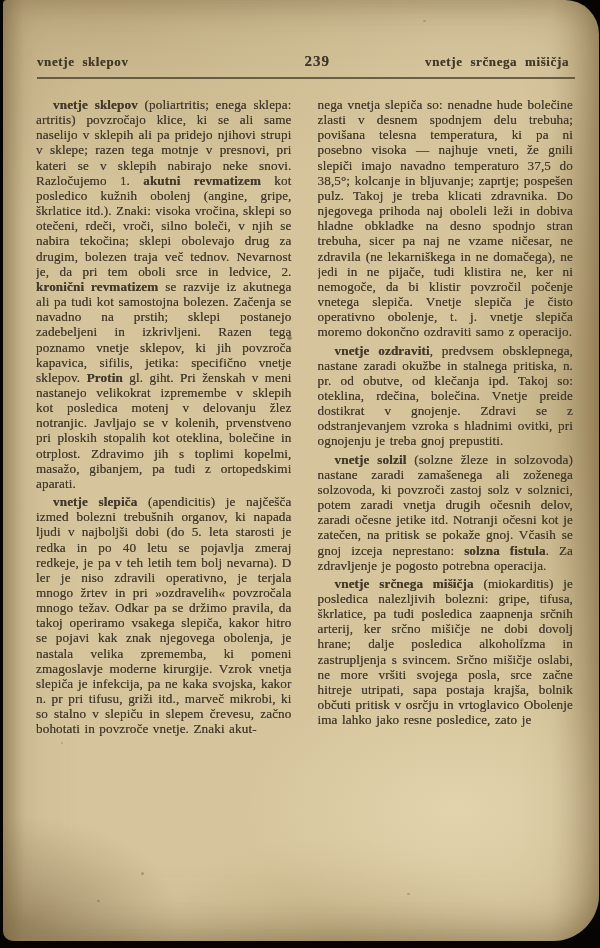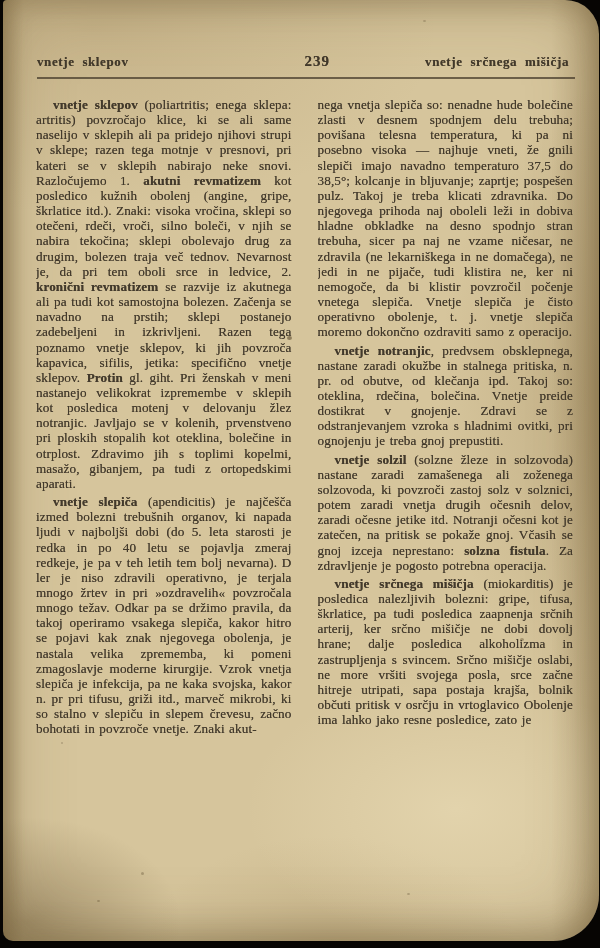--- a/index.html
+++ b/index.html
@@ -58,21 +58,21 @@
     <span class="rh-right">vnetje srčnega mišičja</span>
   </div>
 
   <div class="text-block" style="color: rgb(66, 57, 43);">
     <div class="col">
         <p class="para indent"><span class="bold">vnetje sklepov</span><span> (poliartritis; enega sklepa: artritis) povzročajo klice, ki se ali same naselijo v sklepih ali pa pridejo njihovi strupi v sklepe; razen tega motnje v presnovi, pri kateri se v sklepih nabirajo neke snovi. Razločujemo 1. </span><span class="bold">akutni revmatizem</span><span> kot posledico kužnih obolenj (angine, gripe, škrlatice itd.). Znaki: visoka vročina, sklepi so otečeni, rdeči, vroči, silno boleči, v njih se nabira tekočina; sklepi obolevajo drug za drugim, bolezen traja več tednov. Nevarnost je, da pri tem oboli srce in ledvice, 2. </span><span class="bold">kronični revmatizem</span><span> se razvije iz akutnega ali pa tudi kot samostojna bolezen. Začenja se navadno na prstih; sklepi postanejo zadebeljeni in izkrivljeni. Razen tega poznamo vnetje sklepov, ki jih povzroča kapavica, sifilis, jetika: specifično vnetje sklepov. </span><span class="bold">Protin</span><span> gl. giht. Pri ženskah v meni nastanejo velikokrat izpremembe v sklepih kot posledica motenj v delovanju žlez notranjic. Javljajo se v kolenih, prvenstveno pri ploskih stopalih kot oteklina, bolečine in otrplost. Zdravimo jih s toplimi kopelmi, masažo, gibanjem, pa tudi z ortopedskimi aparati.</span></p>
         <p class="para indent"><span class="bold">vnetje slepiča</span><span> (apendicitis) je najčešča izmed bolezni trebušnih organov, ki napada ljudi v najboljši dobi (do 5. leta starosti je redka in po 40 letu se pojavlja zmeraj redkeje, je pa v teh letih tem bolj nevarna). D ler je niso zdravili operativno, je terjala mnogo žrtev in pri »ozdravelih« povzročala mnogo težav. Odkar pa se držimo pravila, da takoj operiramo vsakega slepiča, kakor hitro se pojavi kak znak njegovega obolenja, je nastala velika zprememba, ki pomeni zmagoslavje moderne kirurgije. Vzrok vnetja slepiča je infekcija, pa ne kaka svojska, kakor n. pr pri tifusu, griži itd., marveč mikrobi, ki so stalno v slepiču in slepem črevesu, začno bohotati in povzroče vnetje. Znaki akut-</span></p>
       </div>
     <div class="col">
         <p class="para"><span>nega vnetja slepiča so: nenadne hude bolečine zlasti v desnem spodnjem delu trebuha; povišana telesna temperatura, ki pa ni posebno visoka — najhuje vneti, že gnili slepiči imajo navadno temperaturo 37,5 do 38,5°; kolcanje in bljuvanje; zaprtje; pospešen pulz. Takoj je treba klicati zdravnika. Do njegovega prihoda naj oboleli leži in dobiva hladne obkladke na desno spodnjo stran trebuha, sicer pa naj ne vzame ničesar, ne zdravila (ne lekarniškega in ne domačega), ne jedi in ne pijače, tudi klistira ne, ker ni nemogoče, da bi klistir povzročil počenje vnetega slepiča. Vnetje slepiča je čisto operativno obolenje, t. j. vnetje slepiča moremo dokončno ozdraviti samo z operacijo.</span></p>
-        <p class="para indent"><span class="bold">vnetje notranjic</span><span>, predvsem obsklepnega, nastane zaradi okužbe in stalnega pritiska, n. pr. od obutve, od klečanja ipd. Takoj so: oteklina, rdečina, bolečina. Vnetje preide dostikrat v gnojenje. Zdravi se z odstranjevanjem vzroka s hladnimi ovitki, pri ognojenju je treba gnoj prepustiti.</span></p>
+        <p class="para indent"><span class="bold">vnetje ozdraviti</span><span>, predvsem obsklepnega, nastane zaradi okužbe in stalnega pritiska, n. pr. od obutve, od klečanja ipd. Takoj so: oteklina, rdečina, bolečina. Vnetje preide dostikrat v gnojenje. Zdravi se z odstranjevanjem vzroka s hladnimi ovitki, pri ognojenju je treba gnoj prepustiti.</span></p>
         <p class="para indent"><span class="bold">vnetje solzil</span><span> (solzne žleze in solzovoda) nastane zaradi zamašenega ali zoženega solzovoda, ki povzroči zastoj solz v solznici, potem zaradi vnetja drugih očesnih delov, zaradi očesne jetike itd. Notranji očesni kot je zatečen, na pritisk se pokaže gnoj. Včasih se gnoj izceja neprestano: </span><span class="bold">solzna fistula</span><span>. Za zdravljenje je pogosto potrebna operacija.</span></p>
         <p class="para indent"><span class="bold">vnetje srčnega mišičja</span><span> (miokarditis) je posledica nalezljivih bolezni: gripe, tifusa, škrlatice, pa tudi posledica zaapnenja srčnih arterij, ker srčno mišičje ne dobi dovolj hrane; dalje posledica alkoholizma in zastrupljenja s svincem. Srčno mišičje oslabi, ne more vršiti svojega posla, srce začne hitreje utripati, sapa postaja krajša, bolnik občuti pritisk v osrčju in vrtoglavico Obolenje ima lahko jako resne posledice, zato je</span></p>
       </div>
   </div>
 
   <div class="speck" style="left:284px;top:336px;width:5px;height:4px;"></div>
   <div class="speck" style="left:683px;top:0;width:0;height:0;"></div>
   <div class="speck" style="left:517px;top:638px;width:4px;height:3px;opacity:.7;"></div>
   <div class="speck" style="left:138px;top:872px;width:3px;height:3px;opacity:.6;"></div>
   <div class="speck" style="left:94px;top:900px;width:3px;height:2px;opacity:.6;"></div>

